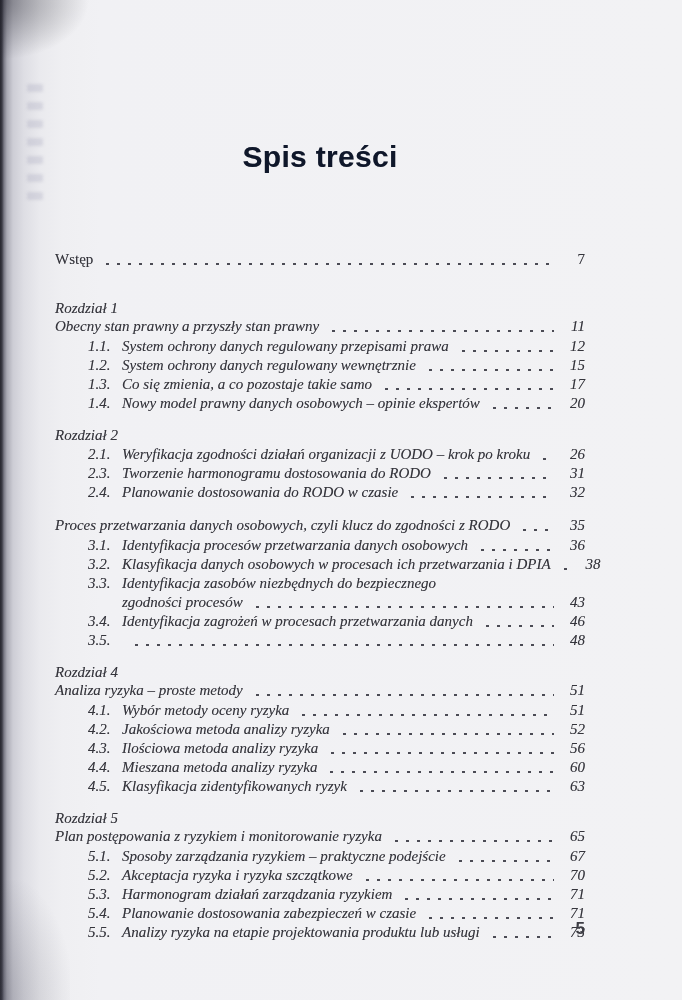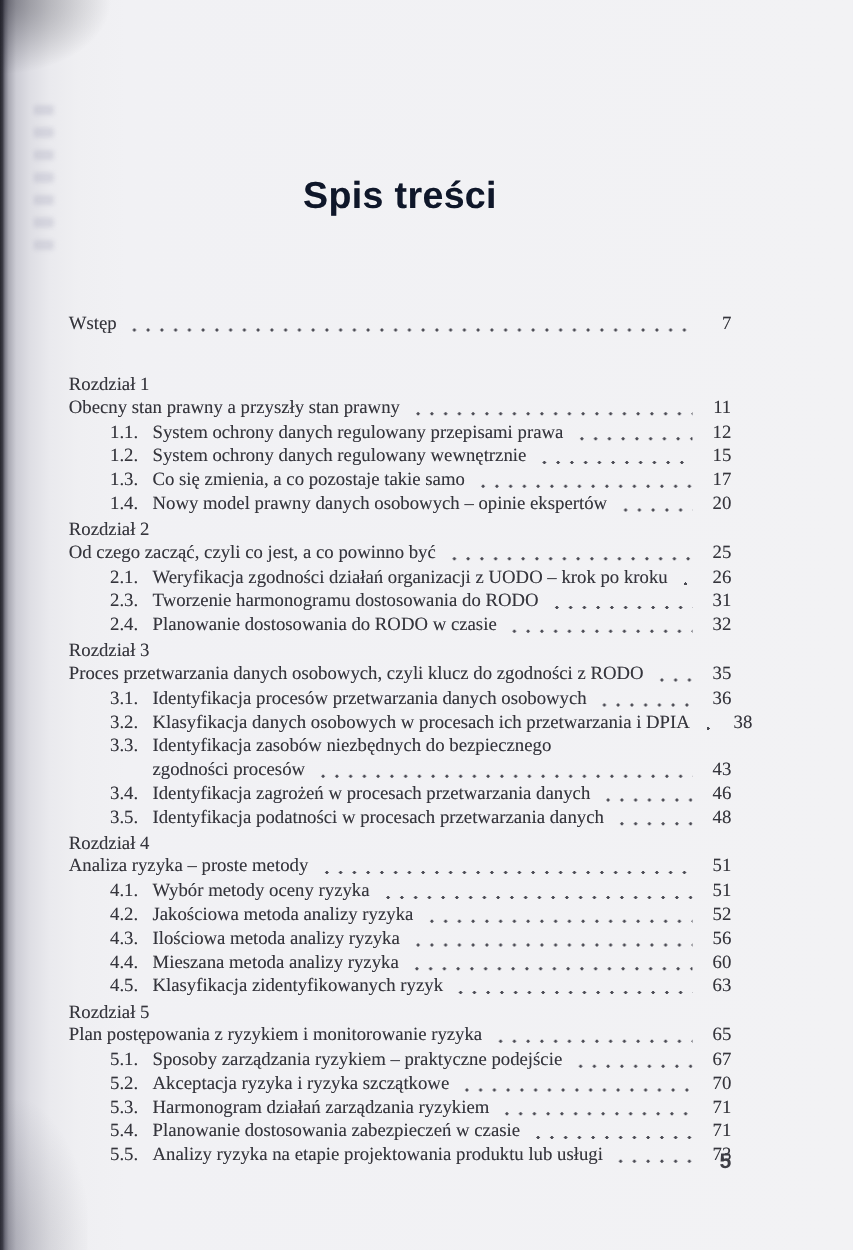--- a/index.html
+++ b/index.html
@@ -58,21 +58,21 @@
     flex: 1 1 0; min-width: 10px;
     align-self: flex-end;
     height: 4px; margin: 0 7px 3px 9px;
     background-image: radial-gradient(circle 1.2px at 50% 50%, #4b4b54 98%, rgba(0,0,0,0));
     background-size: 11px 4px;
     background-repeat: repeat-x;
     background-position: left center;
   }
   .pagenum { min-width: 24px; text-align: right; white-space: nowrap; }
   .intro-row { margin-bottom: 31px; }
-  .chapter { margin-top: 3px; }
+  .chapter { margin-top: 14px; font-style: italic; }
   .chapter-heading { line-height: 17px; }
   .sections { margin-top: 1px; }
   .section { padding-left: 33px; }
   .section .num { flex: 0 0 34px; }
   .folio {
     position: absolute; left: 55px; top: 919px; width: 530px;
     text-align: right;
     font-family: "Liberation Sans", sans-serif;
     font-weight: 700;
     font-size: 17px;
@@ -136,25 +136,20 @@
           <span class="num">1.4.</span>
           <span class="label">Nowy model prawny danych osobowych – opinie ekspertów</span>
           <span class="leader"></span>
           <span class="pagenum">20</span>
         </div>
       </div>
     </div>
 
     <div class="chapter">
       <div class="chapter-heading">Rozdział 2</div>
-      <div class="row">
-        <span class="label">Od czego zacząć, czyli co jest, a co powinno być</span>
-        <span class="leader"></span>
-        <span class="pagenum">25</span>
-      </div>
       <div class="sections">
         <div class="row section">
           <span class="num">2.1.</span>
           <span class="label">Weryfikacja zgodności działań organizacji z UODO – krok po kroku</span>
           <span class="leader"></span>
           <span class="pagenum">26</span>
         </div>
         <div class="row section">
           <span class="num">2.3.</span>
           <span class="label">Tworzenie harmonogramu dostosowania do RODO</span>
@@ -164,21 +159,20 @@
         <div class="row section">
           <span class="num">2.4.</span>
           <span class="label">Planowanie dostosowania do RODO w czasie</span>
           <span class="leader"></span>
           <span class="pagenum">32</span>
         </div>
       </div>
     </div>
 
     <div class="chapter">
-      <div class="chapter-heading">Rozdział 3</div>
       <div class="row">
         <span class="label">Proces przetwarzania danych osobowych, czyli klucz do zgodności z RODO</span>
         <span class="leader"></span>
         <span class="pagenum">35</span>
       </div>
       <div class="sections">
         <div class="row section">
           <span class="num">3.1.</span>
           <span class="label">Identyfikacja procesów przetwarzania danych osobowych</span>
           <span class="leader"></span>
@@ -201,21 +195,20 @@
           <span class="pagenum">43</span>
         </div>
         <div class="row section">
           <span class="num">3.4.</span>
           <span class="label">Identyfikacja zagrożeń w procesach przetwarzania danych</span>
           <span class="leader"></span>
           <span class="pagenum">46</span>
         </div>
         <div class="row section">
           <span class="num">3.5.</span>
-          <span class="label">Identyfikacja podatności w procesach przetwarzania danych</span>
           <span class="leader"></span>
           <span class="pagenum">48</span>
         </div>
       </div>
     </div>
 
     <div class="chapter">
       <div class="chapter-heading">Rozdział 4</div>
       <div class="row">
         <span class="label">Analiza ryzyka – proste metody</span>

